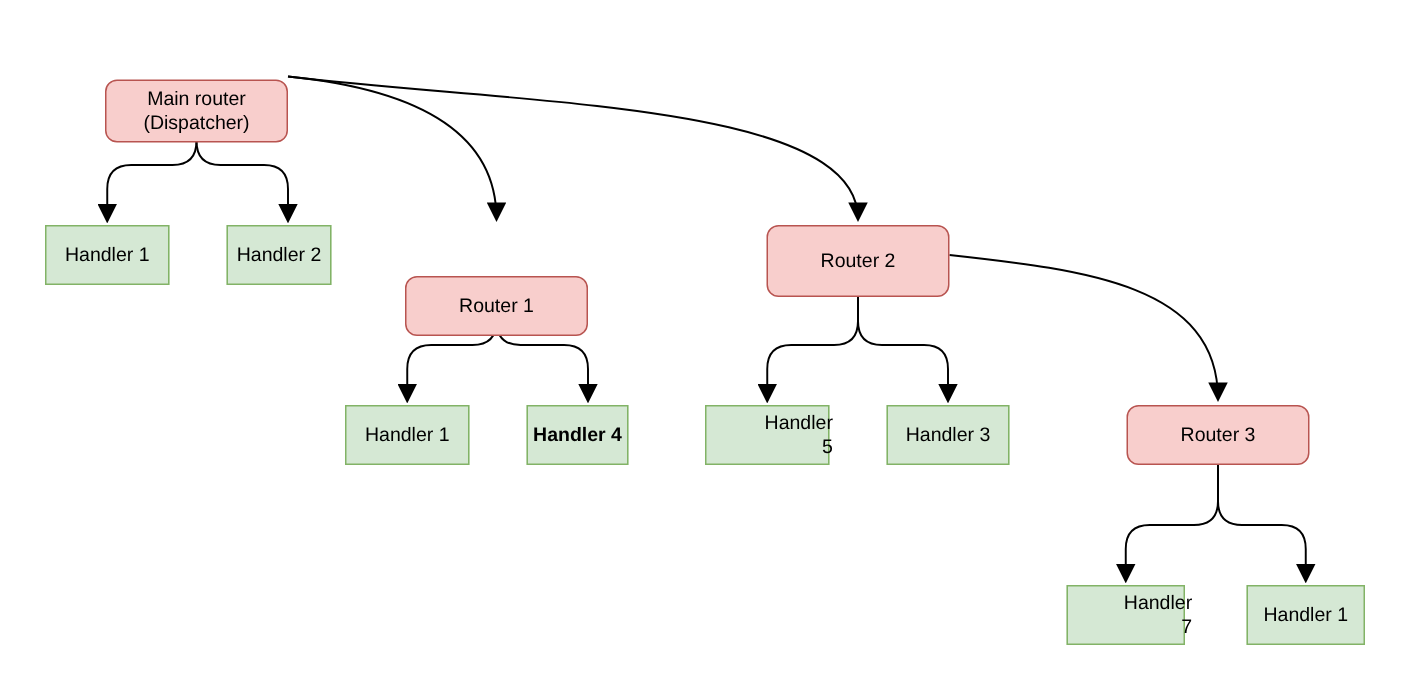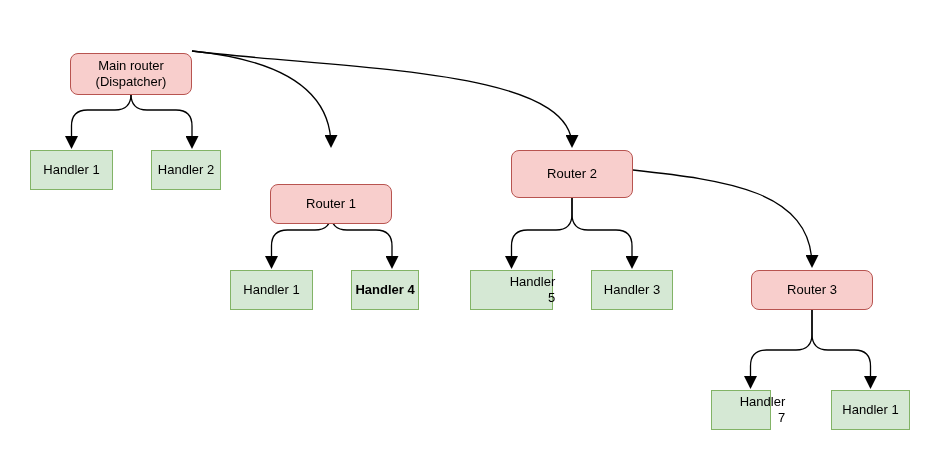--- a/index.html
+++ b/index.html
@@ -108,21 +108,21 @@
   </div>
 
   <div class="node handler" style="left:591px; top:270px; width:82px; height:40px;">
     <span>Handler 3</span>
   </div>
 
   <div class="node router" style="left:751px; top:270px; width:122px; height:40px;">
     <span>Router 3</span>
   </div>
 
-  <div class="node handler" style="left:711px; top:390px; width:60px; height:40px;padding-left:43px;">
+  <div class="node handler" style="left:711px; top:390px; width:79px; height:40px;padding-left:43px;">
     <span>Handler 7</span>
   </div>
 
   <div class="node handler" style="left:831px; top:390px; width:79px; height:40px;">
     <span>Handler 1</span>
   </div>
 
 </div>
 
 </body></html>

